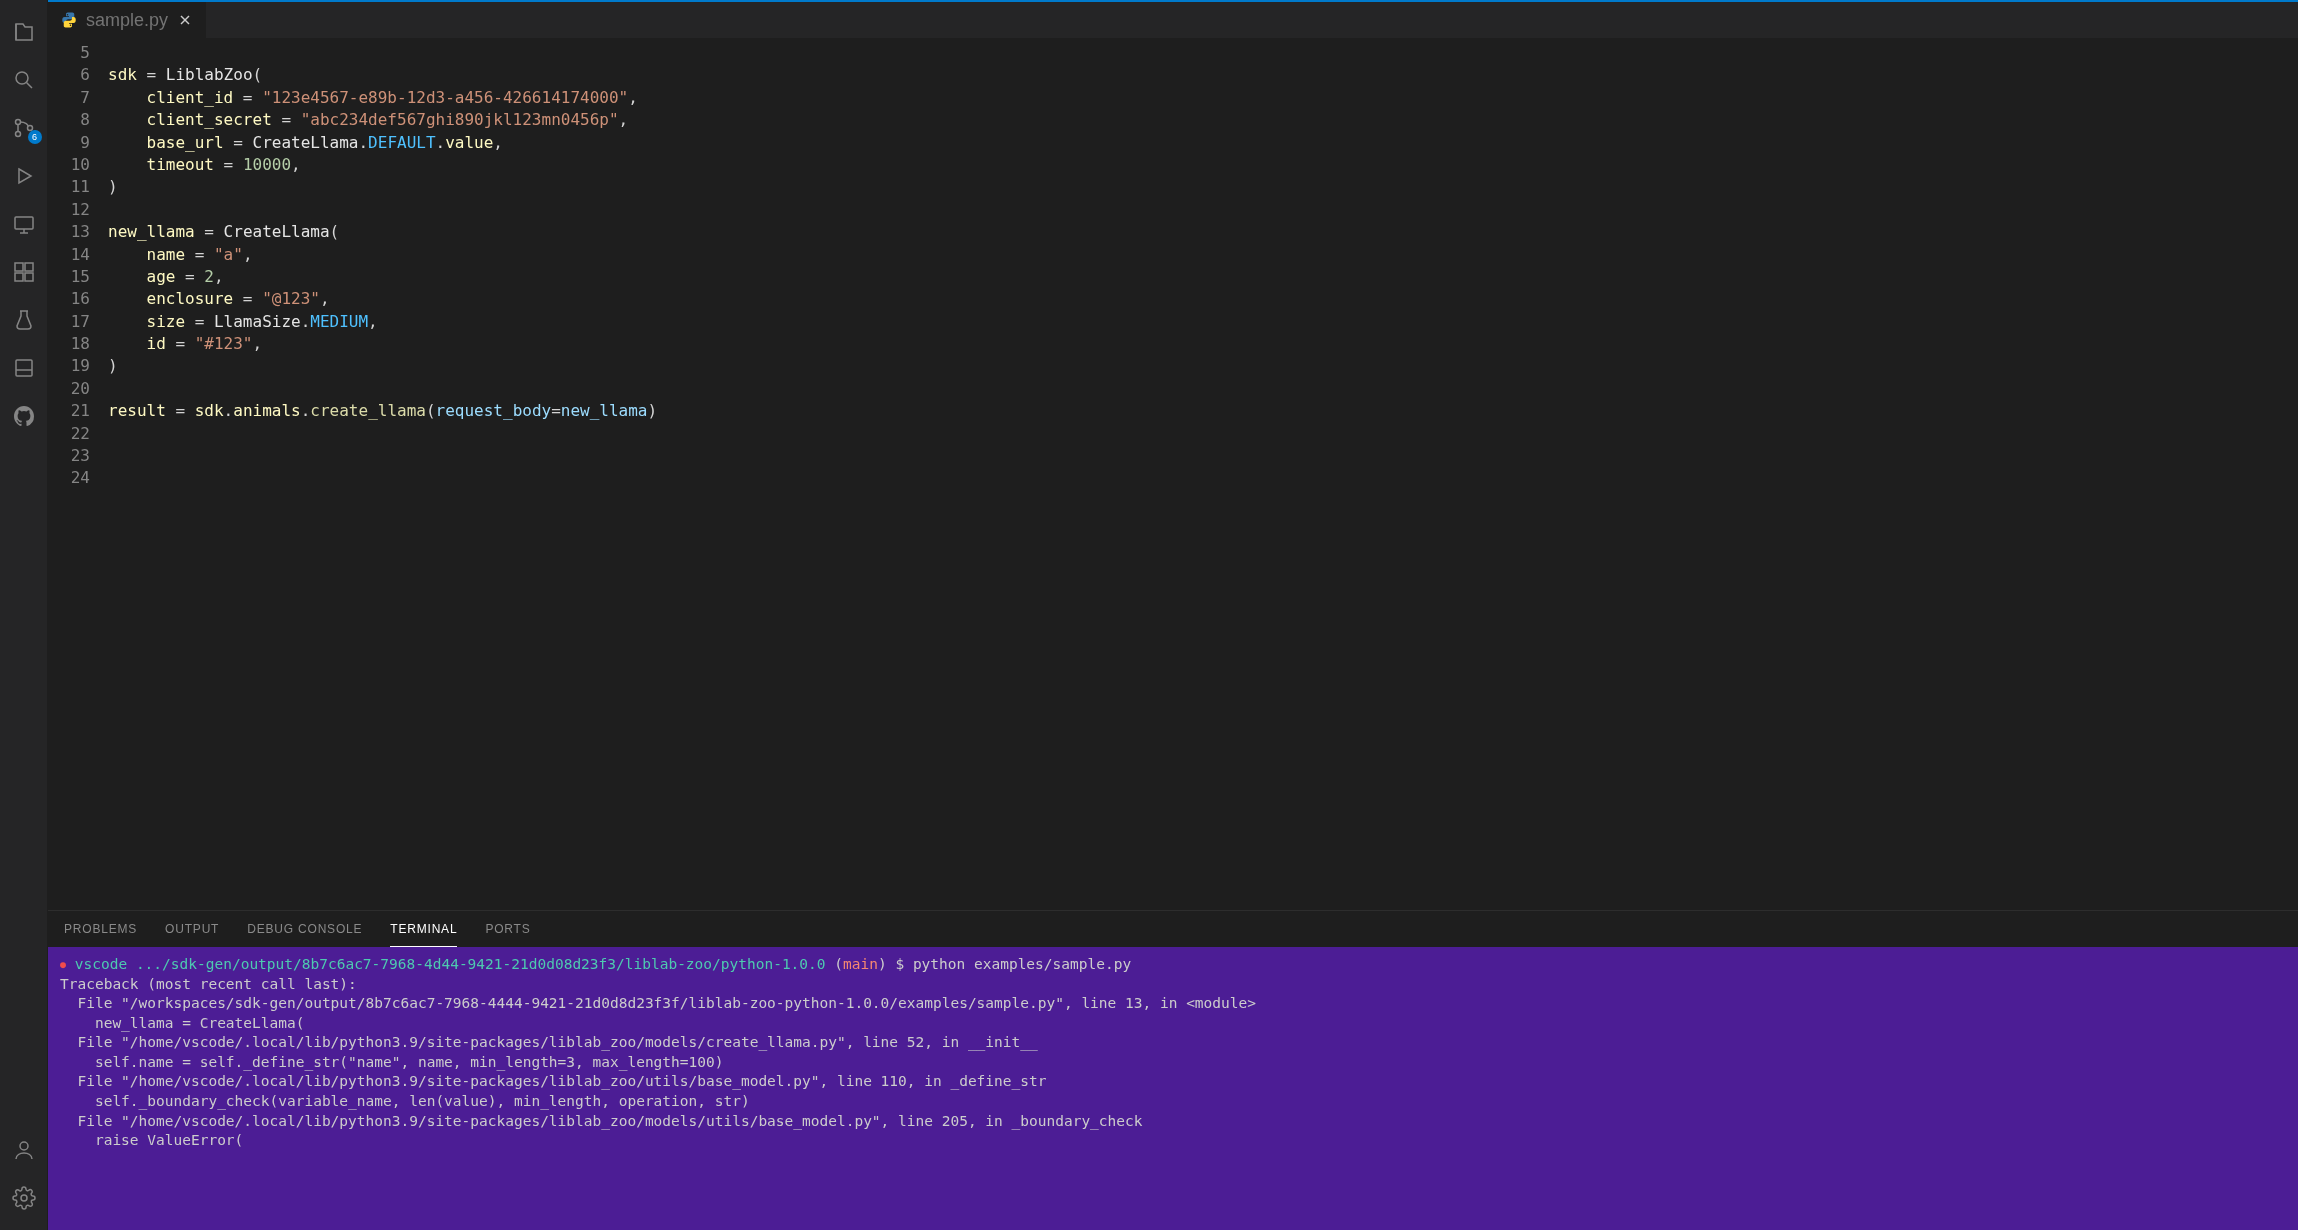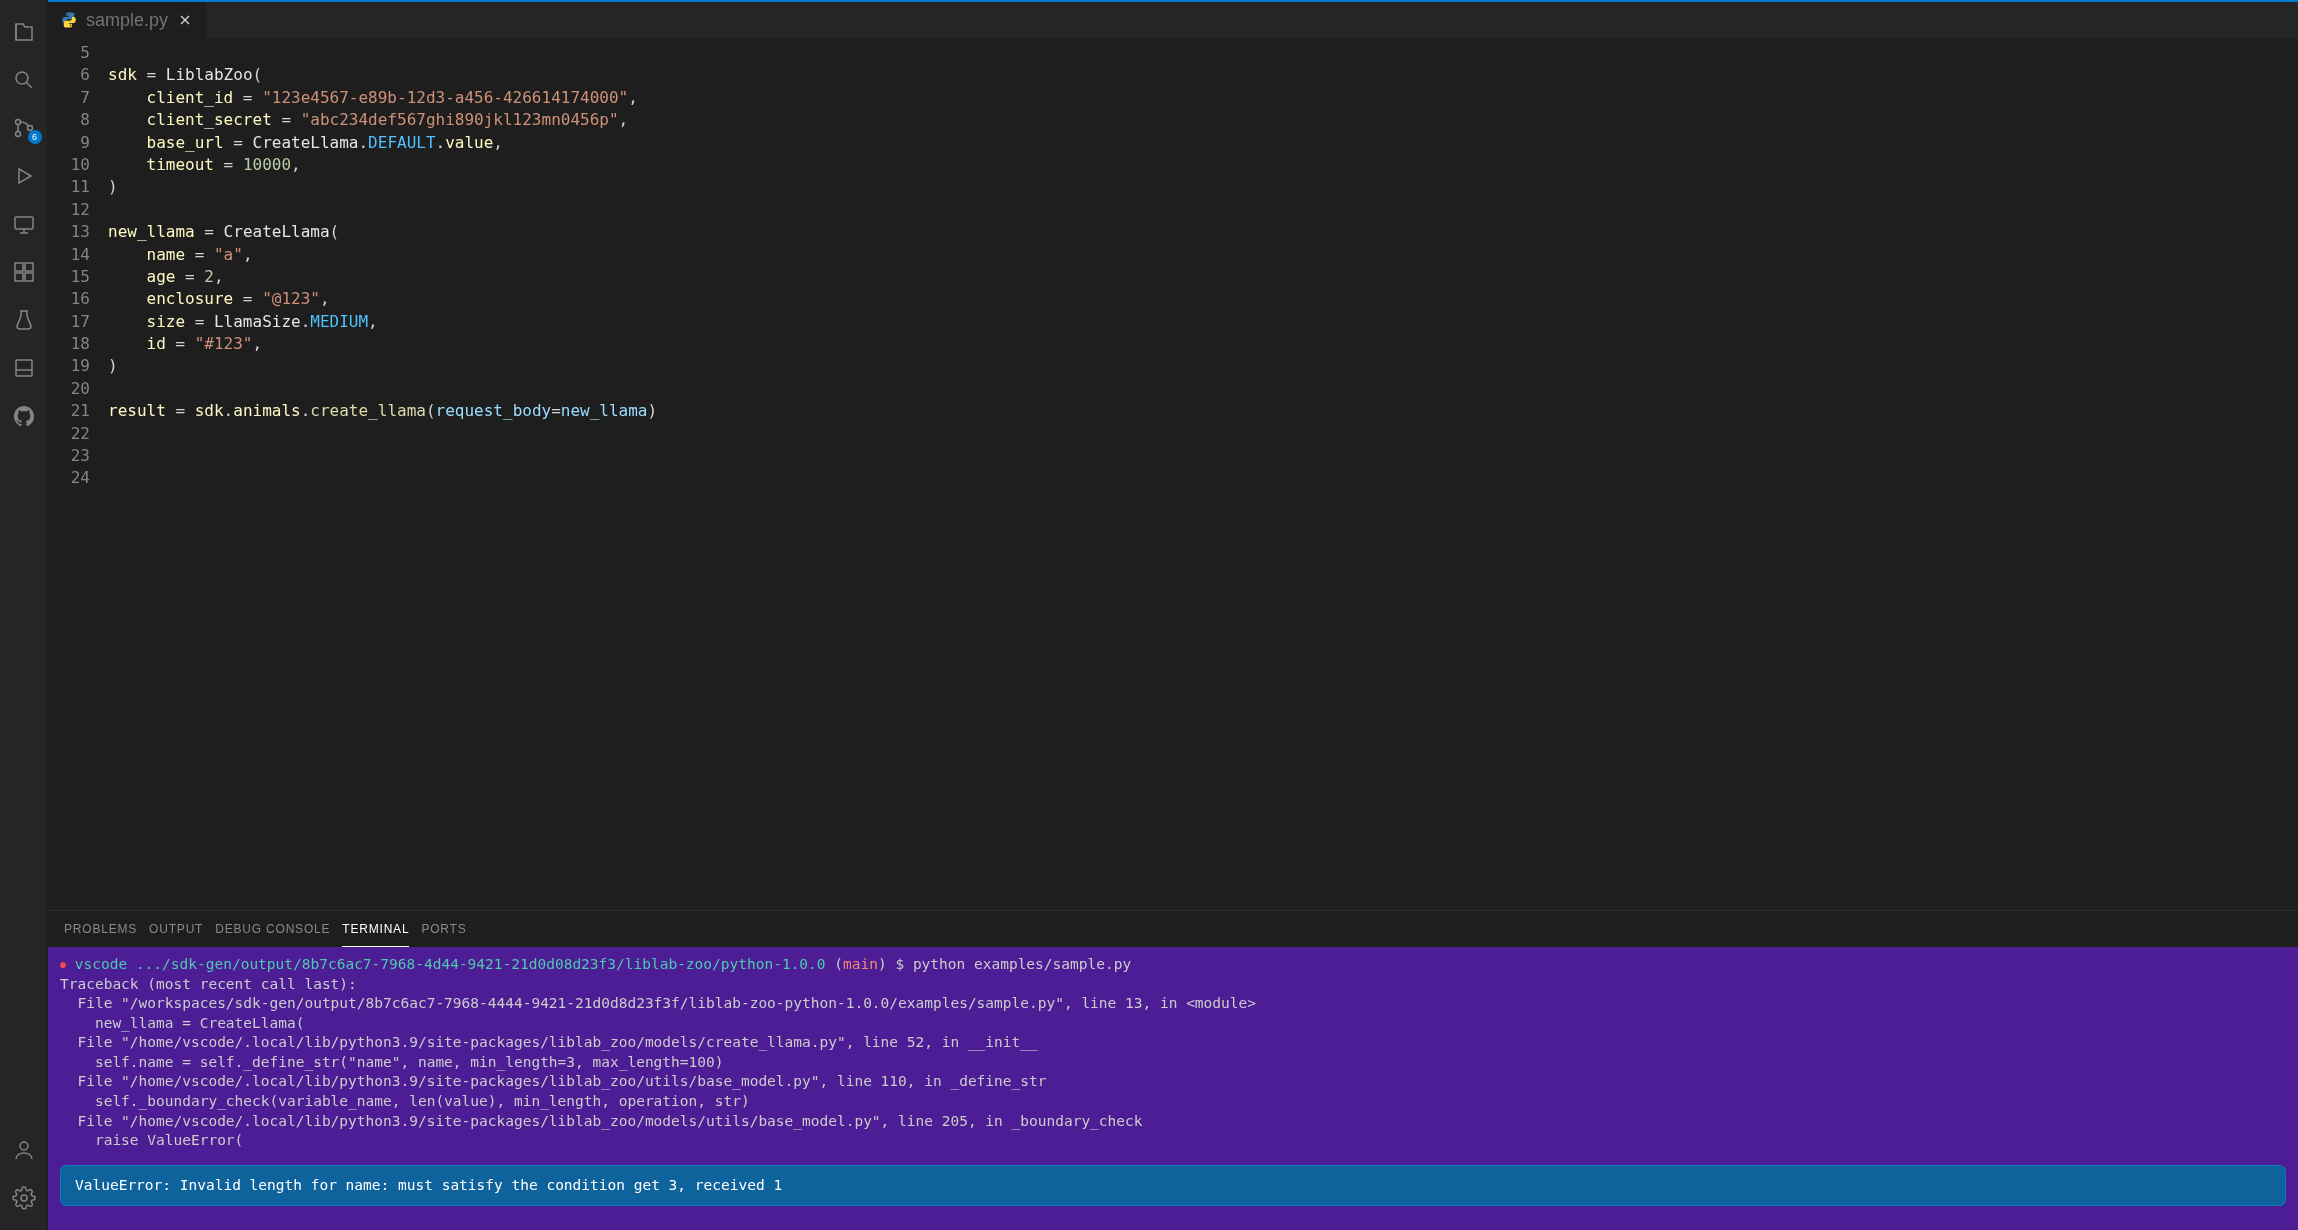--- a/index.html
+++ b/index.html
@@ -147,21 +147,21 @@
       background: #1e1e1e;
       border-top: 1px solid #2d2d2d;
       display: flex;
       flex-direction: column;
     }
     .panel-tabs {
       height: 36px;
       display: flex;
       align-items: center;
       padding: 0 16px;
-      gap: 12px;
+      gap: 28px;
       background: #1e1e1e;
     }
     .panel-tab {
       font-size: 12px;
       color: #8a8a8a;
       cursor: pointer;
       height: 100%;
       display: flex;
       align-items: center;
       letter-spacing: 0.8px;
@@ -354,16 +354,15 @@
           <div class="term-line">Traceback (most recent call last):</div>
           <div class="term-line">  File "/workspaces/sdk-gen/output/8b7c6ac7-7968-4444-9421-21d0d8d23f3f/liblab-zoo-python-1.0.0/examples/sample.py", line 13, in &lt;module&gt;</div>
           <div class="term-line">    new_llama = CreateLlama(</div>
           <div class="term-line">  File "/home/vscode/.local/lib/python3.9/site-packages/liblab_zoo/models/create_llama.py", line 52, in __init__</div>
           <div class="term-line">    self.name = self._define_str("name", name, min_length=3, max_length=100)</div>
           <div class="term-line">  File "/home/vscode/.local/lib/python3.9/site-packages/liblab_zoo/utils/base_model.py", line 110, in _define_str</div>
           <div class="term-line">    self._boundary_check(variable_name, len(value), min_length, operation, str)</div>
           <div class="term-line">  File "/home/vscode/.local/lib/python3.9/site-packages/liblab_zoo/models/utils/base_model.py", line 205, in _boundary_check</div>
           <div class="term-line">    raise ValueError(</div>
         </div>
-      <div class="term-error-box">ValueError: Invalid length for name: must satisfy the condition get 3, received 1</div>
     </div>
   </div>
 </div>
 
 </body></html>

